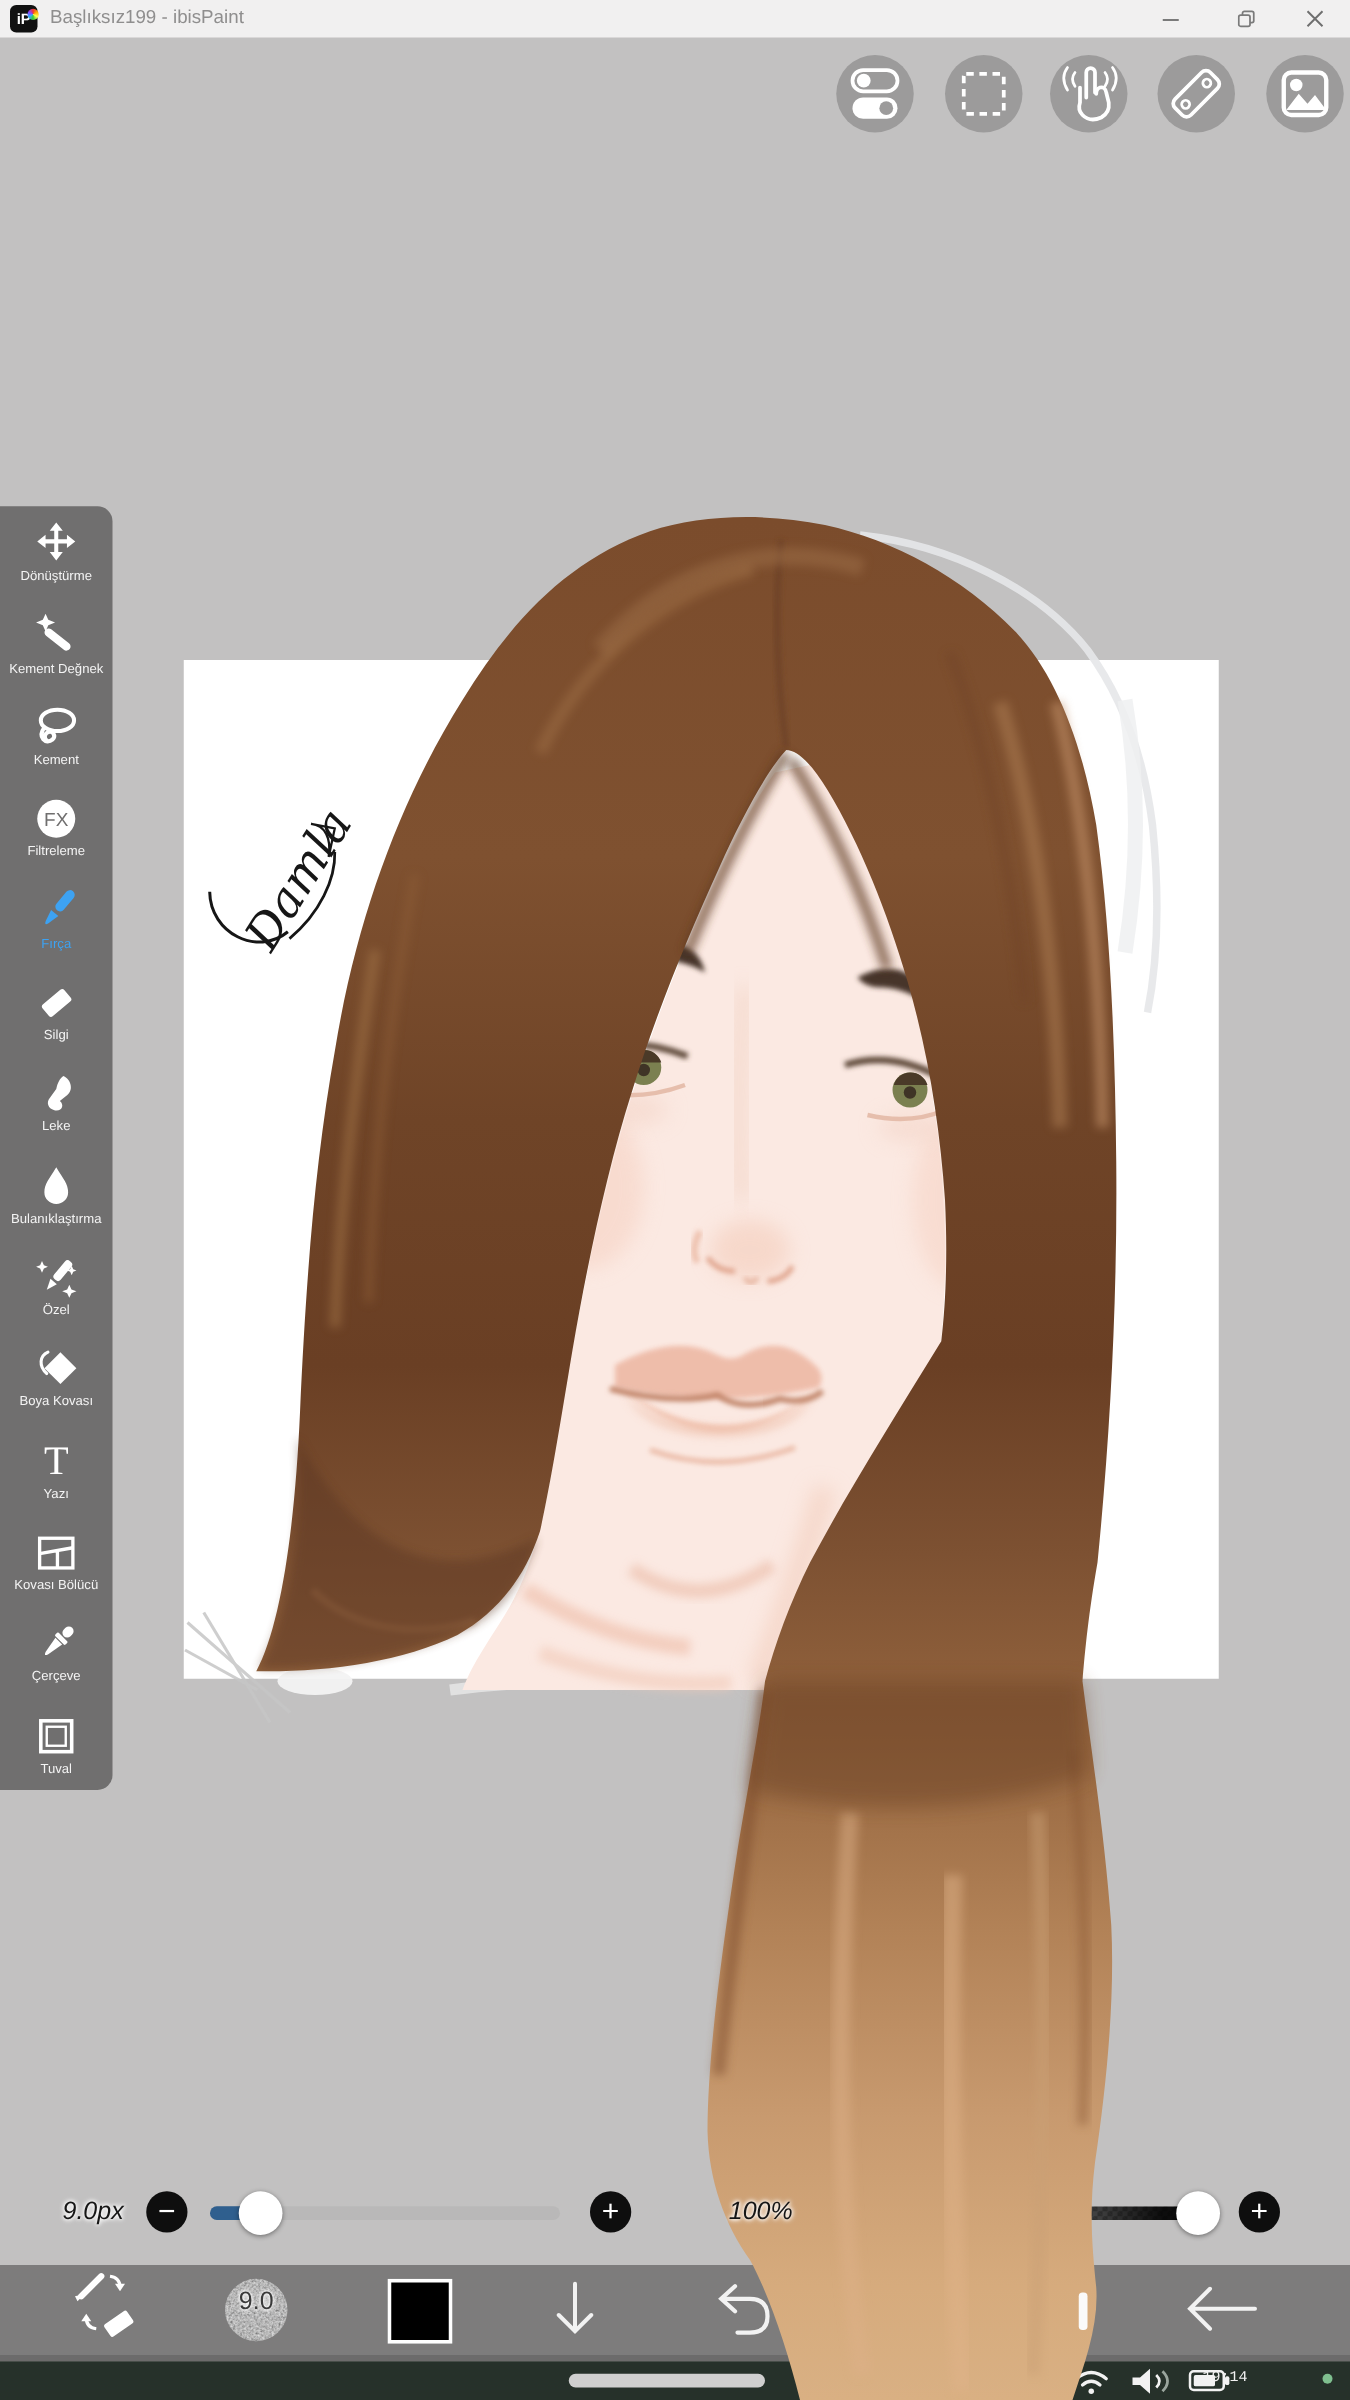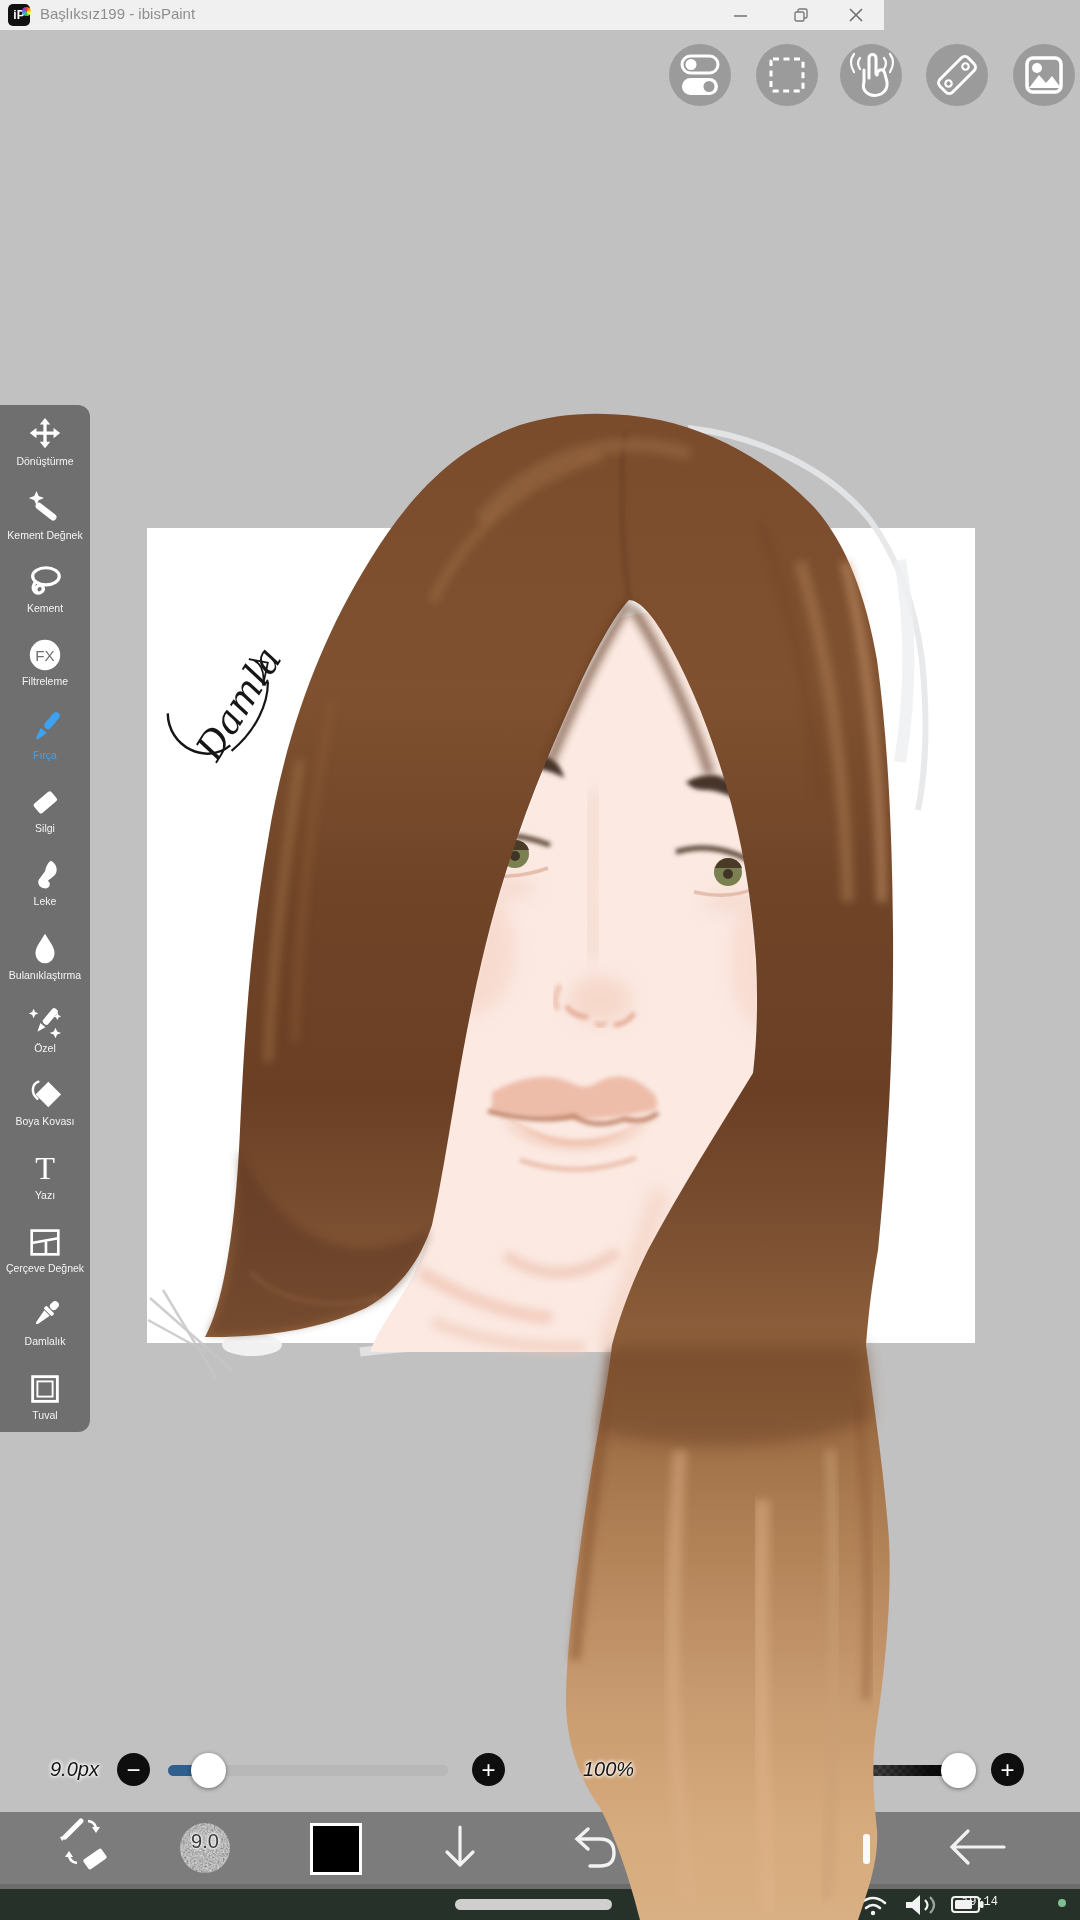--- a/index.html
+++ b/index.html
@@ -1,19 +1,19 @@
 <!DOCTYPE html>
 <html><head>
 <meta charset="utf-8">
 <style>
   html,body{margin:0;padding:0;background:#555;}
   #screen{position:relative;width:1080px;height:1920px;overflow:hidden;
           background:#c2c1c1;font-family:"Liberation Sans",sans-serif;}
   
-  #titlebar{position:absolute;left:0;top:0;width:884px;height:30px;background:#f1f0f0;}
+  #titlebar{position:absolute;left:0;top:0;width:1080px;height:30px;background:#f1f0f0;}
   #appicon{position:absolute;left:8px;top:4px;width:22px;height:22px;border-radius:5px;background:#111;
            color:#fff;font-size:12px;font-weight:bold;text-align:center;line-height:22px;}
   #wintitle{position:absolute;left:40px;top:5px;font-size:15px;color:#8f8e8e;}
   .winctl{position:absolute;top:0;width:46px;height:30px;display:flex;align-items:center;justify-content:center;}
   
   .cbtn{position:absolute;top:44px;width:62px;height:62px;border-radius:50%;background:#9c9b9b;}
   
   #sidebar{position:absolute;left:0;top:405px;width:90px;height:1027px;background:#706f6f;
            border-radius:0 12px 12px 0;display:flex;flex-direction:column;z-index:6;}
   .tool{flex:1;display:flex;flex-direction:column;align-items:center;justify-content:center;gap:2px;}
@@ -350,31 +350,31 @@
       <svg width="38" height="38" viewBox="0 0 40 40">
         <text x="20" y="31" text-anchor="middle" font-size="34" font-family="Liberation Serif,serif" fill="#fff">T</text>
       </svg>
       <span class="lbl">Yazı</span>
     </div>
     <div class="tool">
       <svg width="38" height="38" viewBox="0 0 40 40" fill="none" stroke="#fff" stroke-width="2.8">
         <rect x="6" y="8" width="28" height="25"></rect>
         <path d="M6 21 L34 16 M21 19 V33"></path>
       </svg>
-      <span class="lbl">Çerçeve Değnek</span>
+      <span class="lbl">Kovası Bölücü</span>
     </div>
     <div class="tool">
       <svg width="38" height="38" viewBox="0 0 40 40" fill="#fff">
         <g transform="rotate(45 20 20)">
           <rect x="16" y="1" width="8" height="10" rx="4"></rect>
           <rect x="14" y="12" width="12" height="4" rx="1"></rect>
           <path d="M16 17 h8 l-2.5 14 q-1.5 4.5 -3 0 z"></path>
         </g>
       </svg>
-      <span class="lbl">Damlalık</span>
+      <span class="lbl">Çerçeve</span>
     </div>
     <div class="tool">
       <svg width="38" height="38" viewBox="0 0 40 40" fill="none" stroke="#fff">
         <rect x="7" y="7" width="26" height="26" stroke-width="3"></rect>
         <rect x="12" y="12" width="16" height="16" stroke-width="2"></rect>
       </svg>
       <span class="lbl">Tuval</span>
     </div>
   </div>
 

